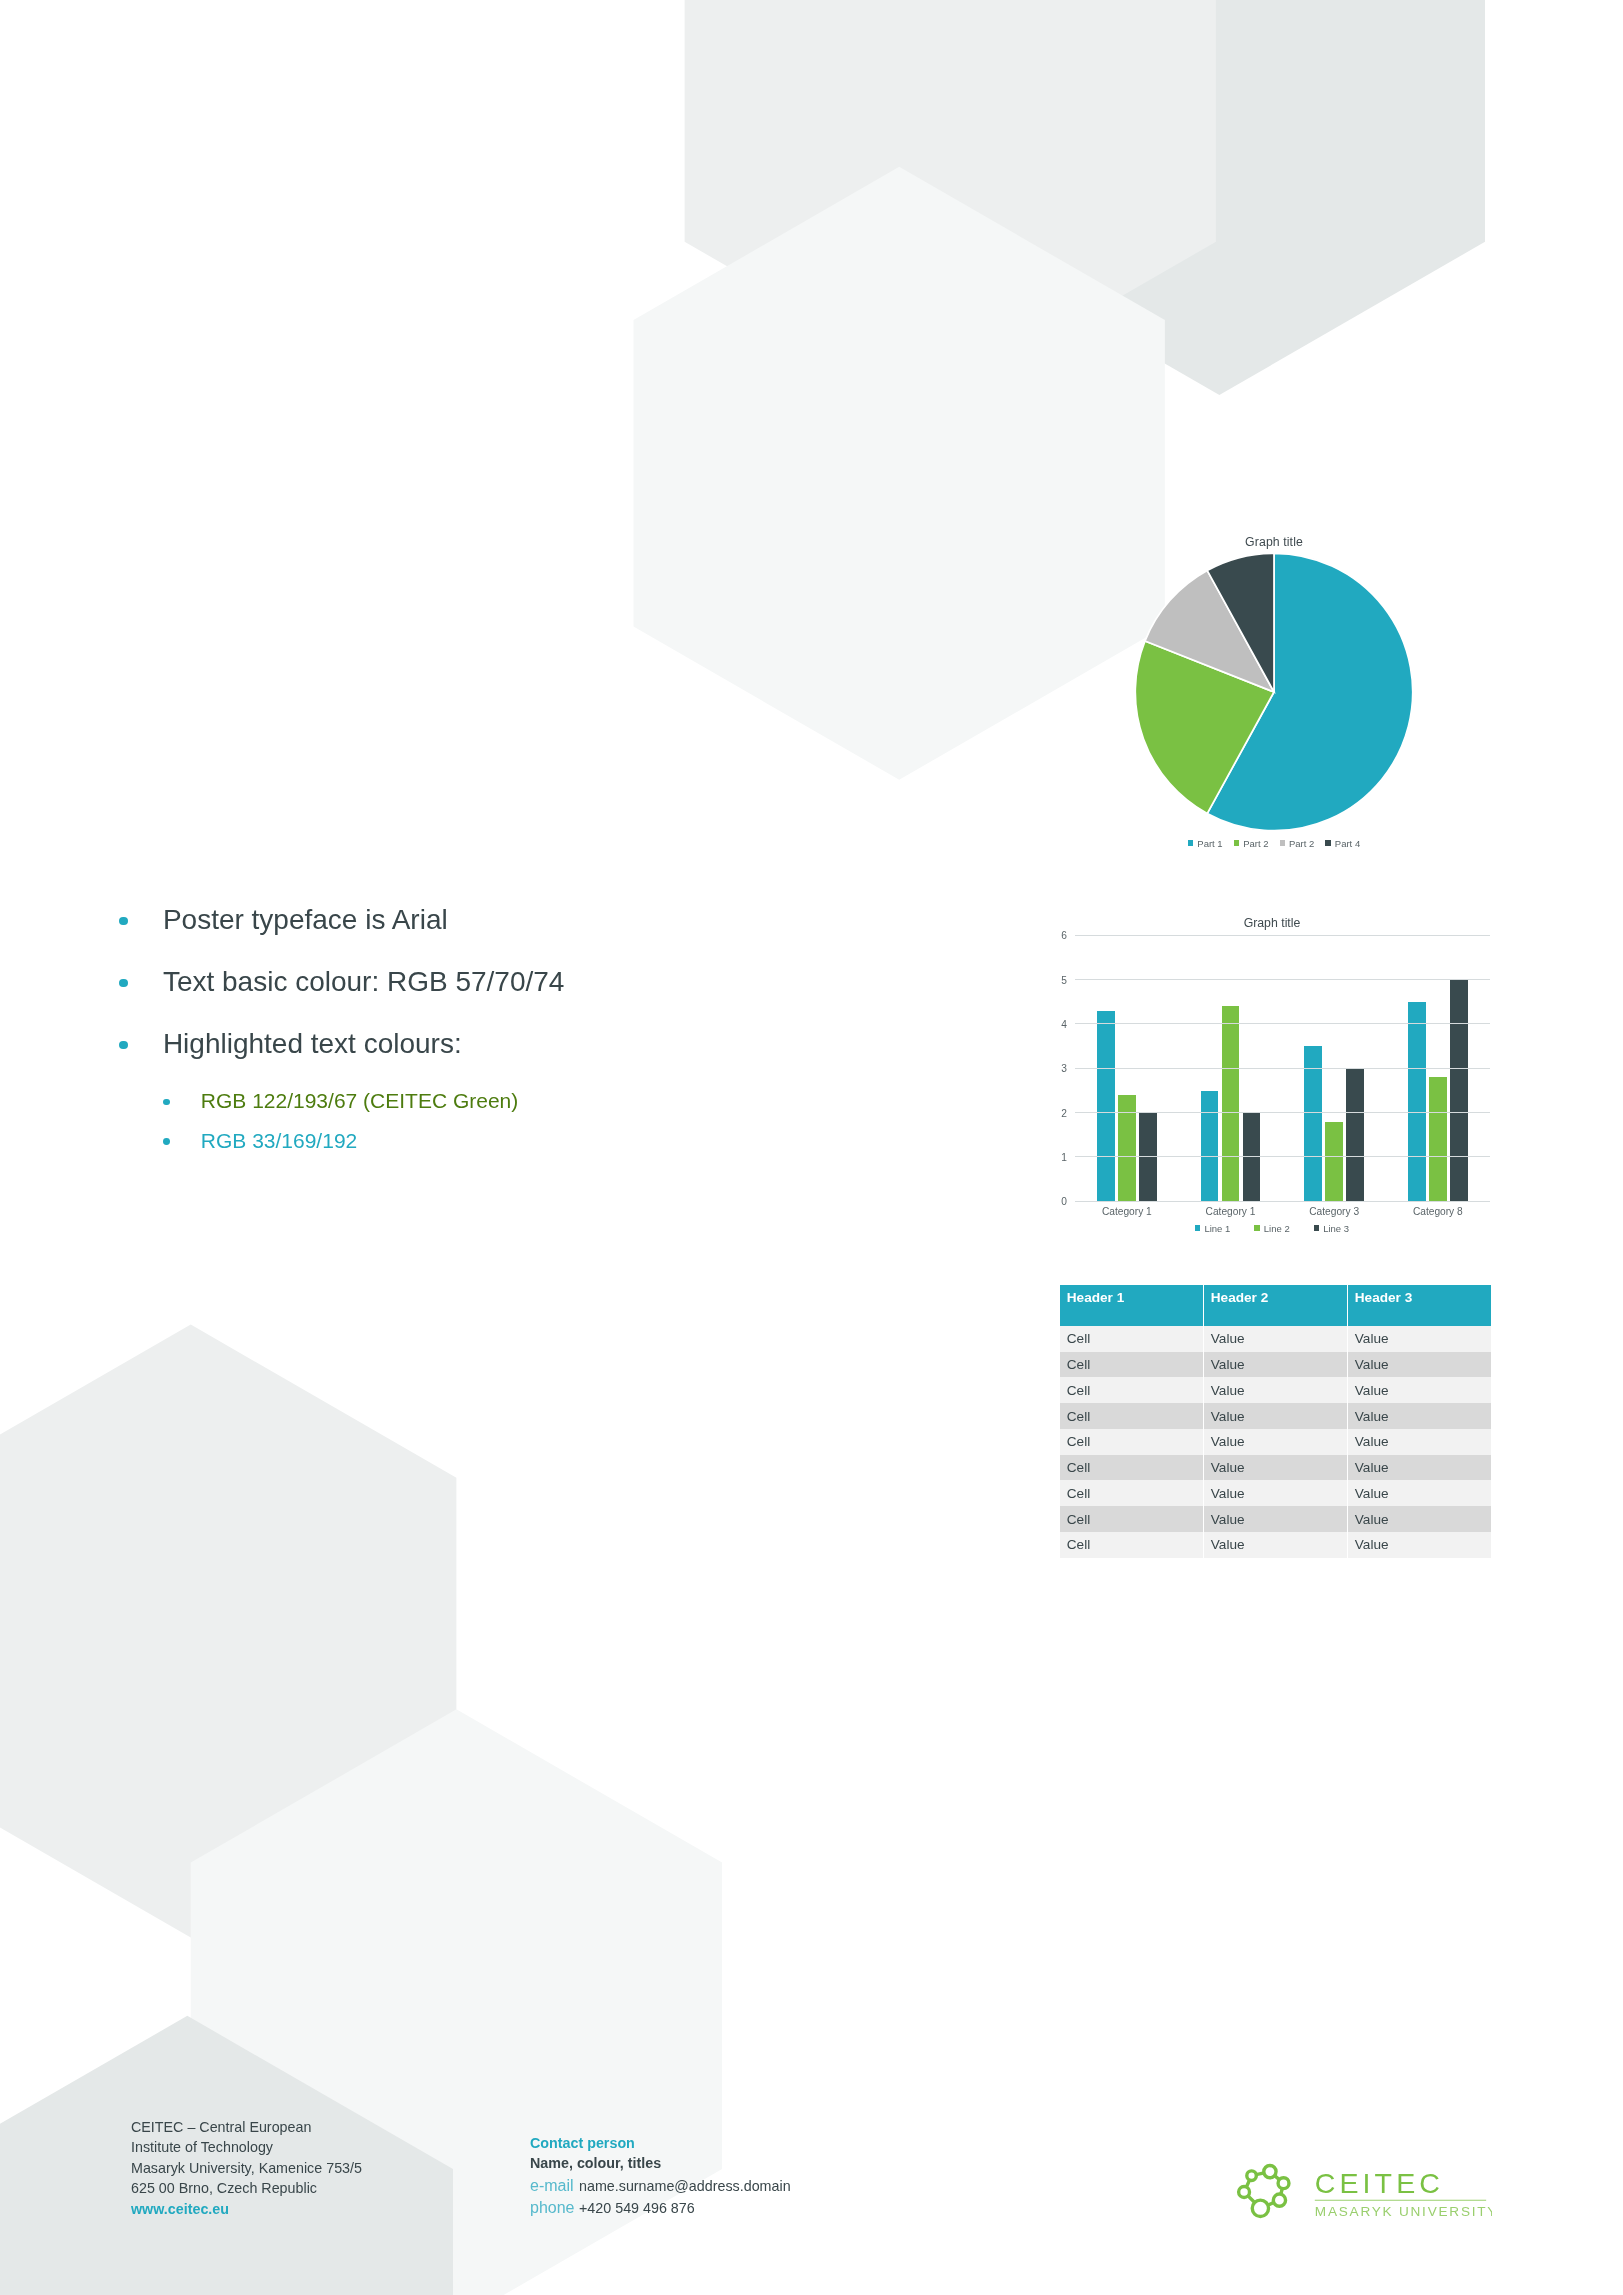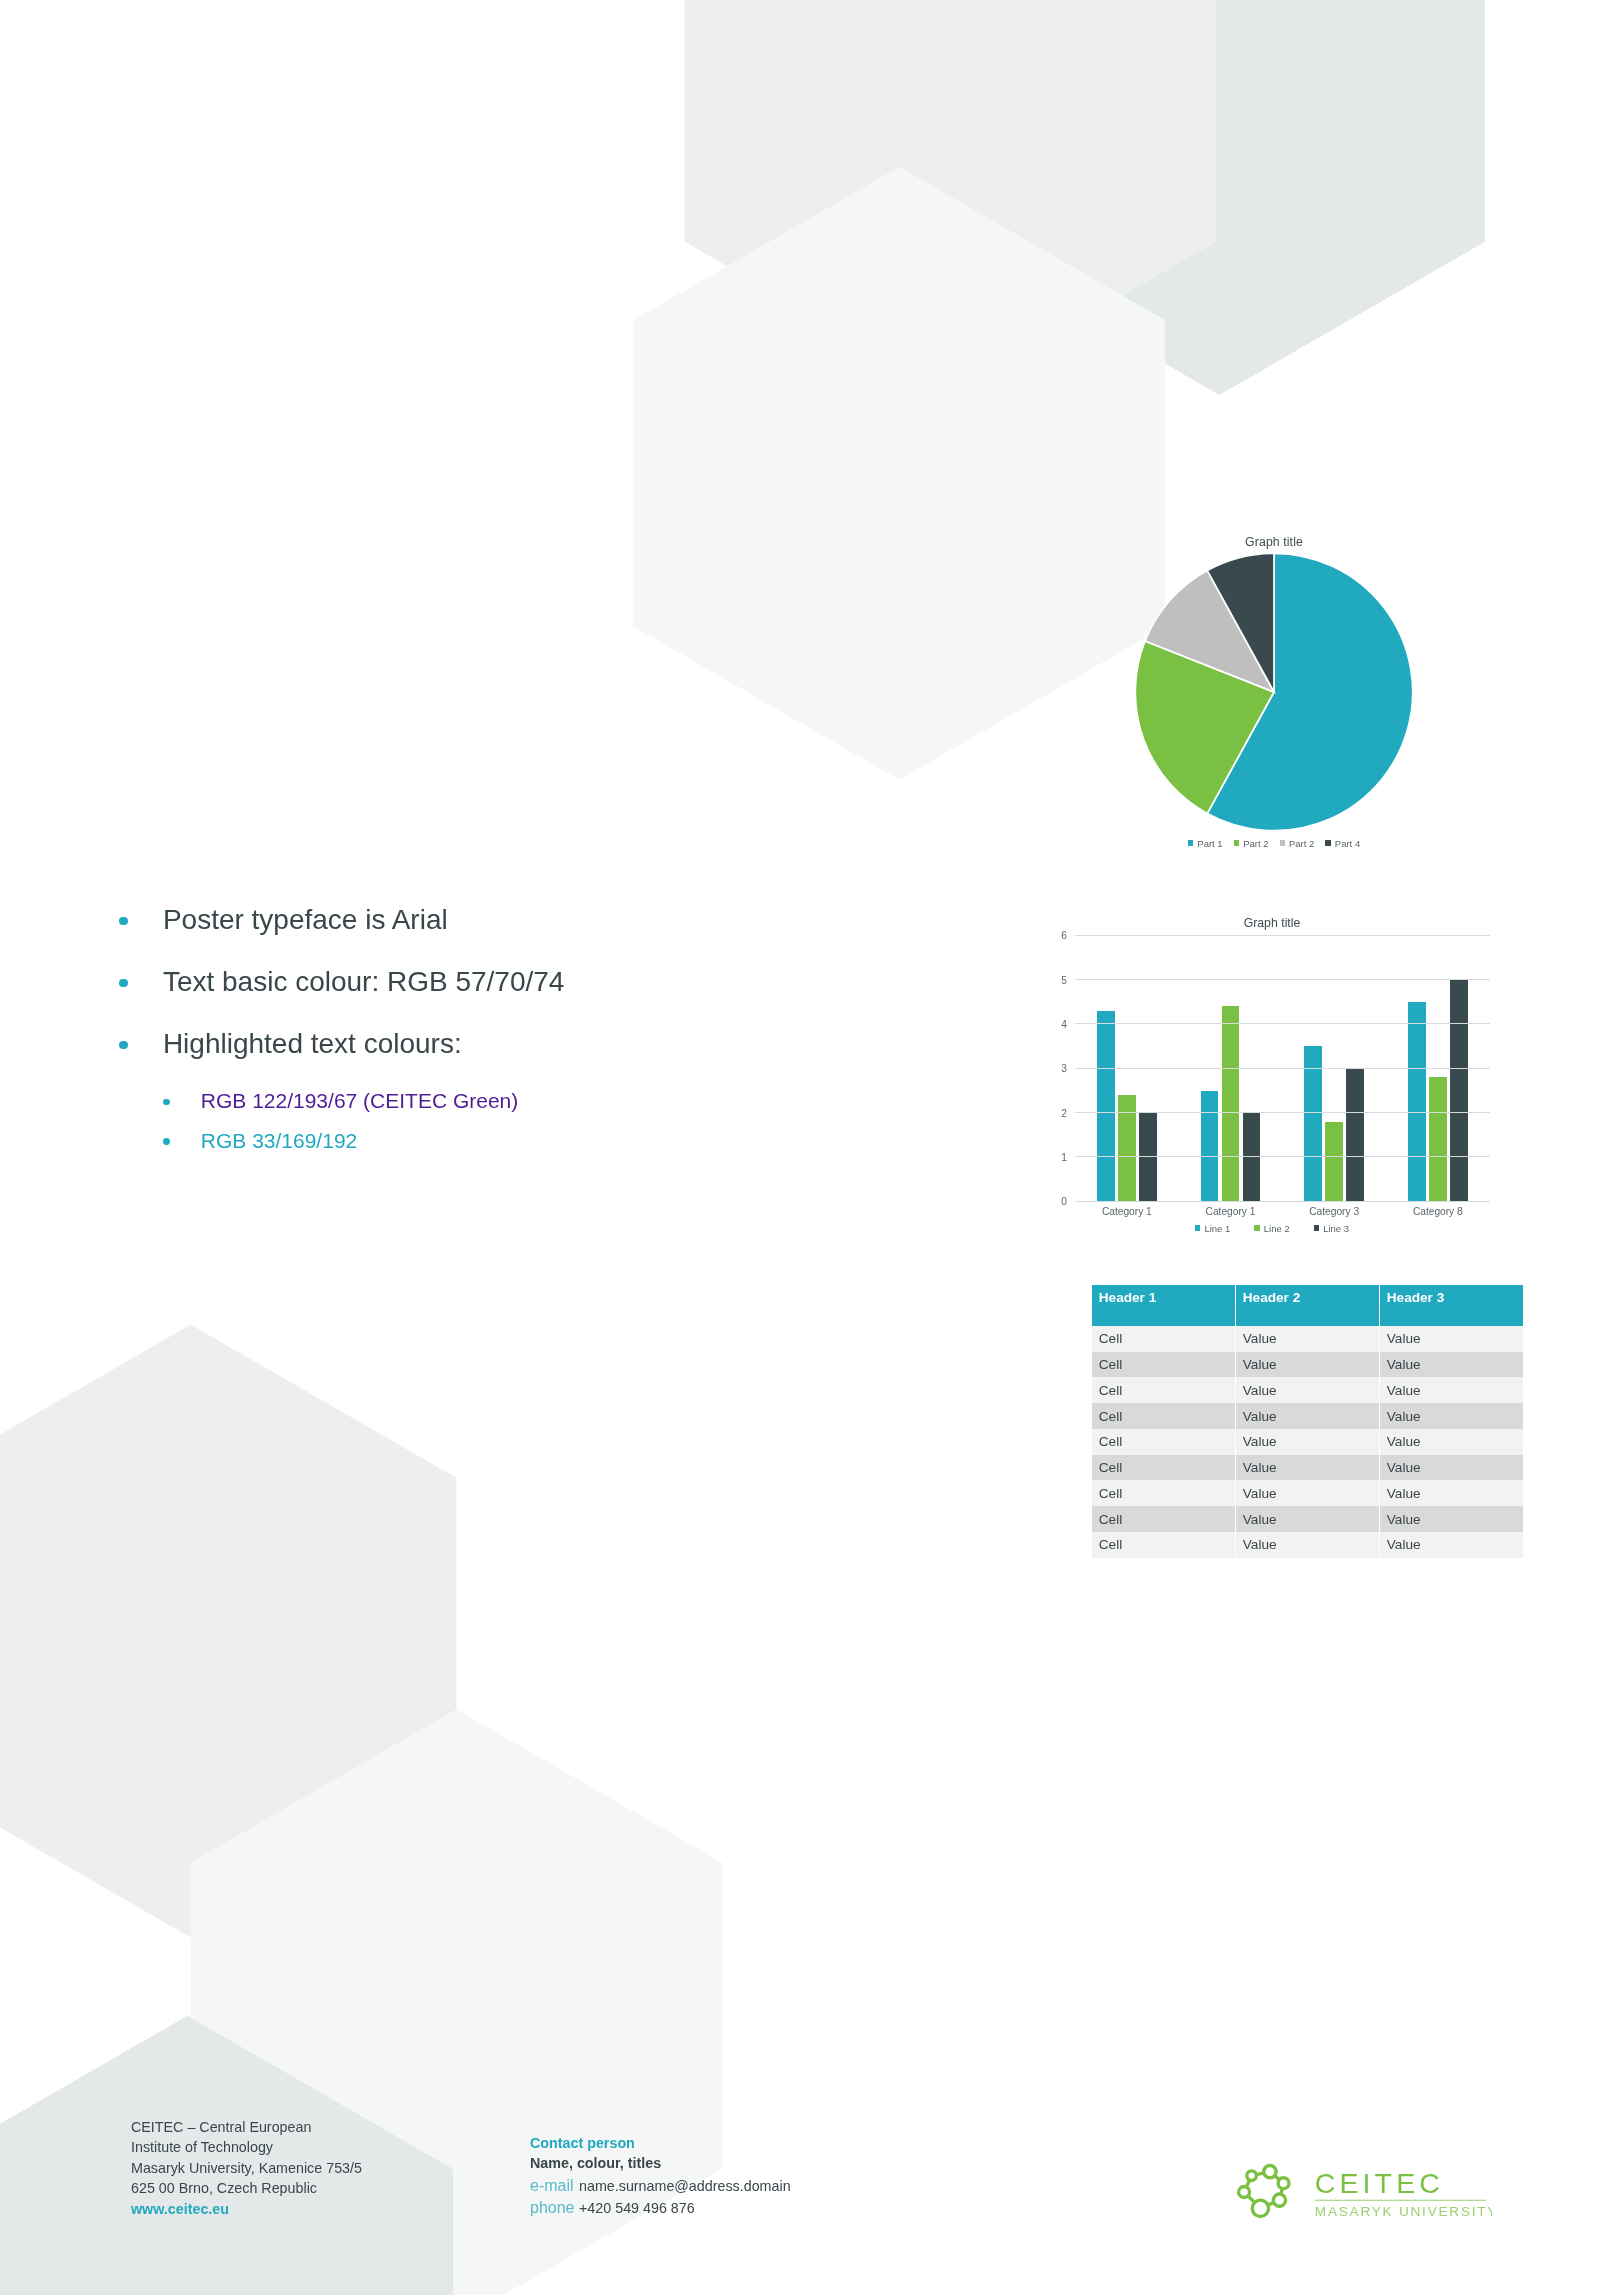--- a/index.html
+++ b/index.html
@@ -69,21 +69,21 @@
     border-radius: 50%;
     background: #21A9C0;
     flex: 0 0 auto;
     margin-top: 9.5px;
   }
   .sub-text {
     font-size: 21px;
     line-height: 24.5px;
     margin-left: 31px;
   }
-  .c-green { color: #4c1d95; }
+  .c-green { color: #4d7c0f; }
   .c-teal  { color: #21A9C0; }
 
   
   .pie-block {
     position: absolute;
     left: 1049px;
     top: 535px;
     width: 450px;
     height: 347px;
   }
@@ -201,21 +201,20 @@
     position: absolute;
     left: 1059px;
     top: 1285px;
     width: 433px;
   }
   table.data {
     border-collapse: separate;
     border-spacing: 1.4px 0.7px;
     width: 100%;
     table-layout: fixed;
-    margin-left: 32px;
   }
   table.data th {
     background: #21A9C0;
     color: #ffffff;
     font-size: 13.6px;
     font-weight: bold;
     text-align: left;
     padding: 5.4px 6.8px 20.4px 6.8px;
     vertical-align: top;
   }

